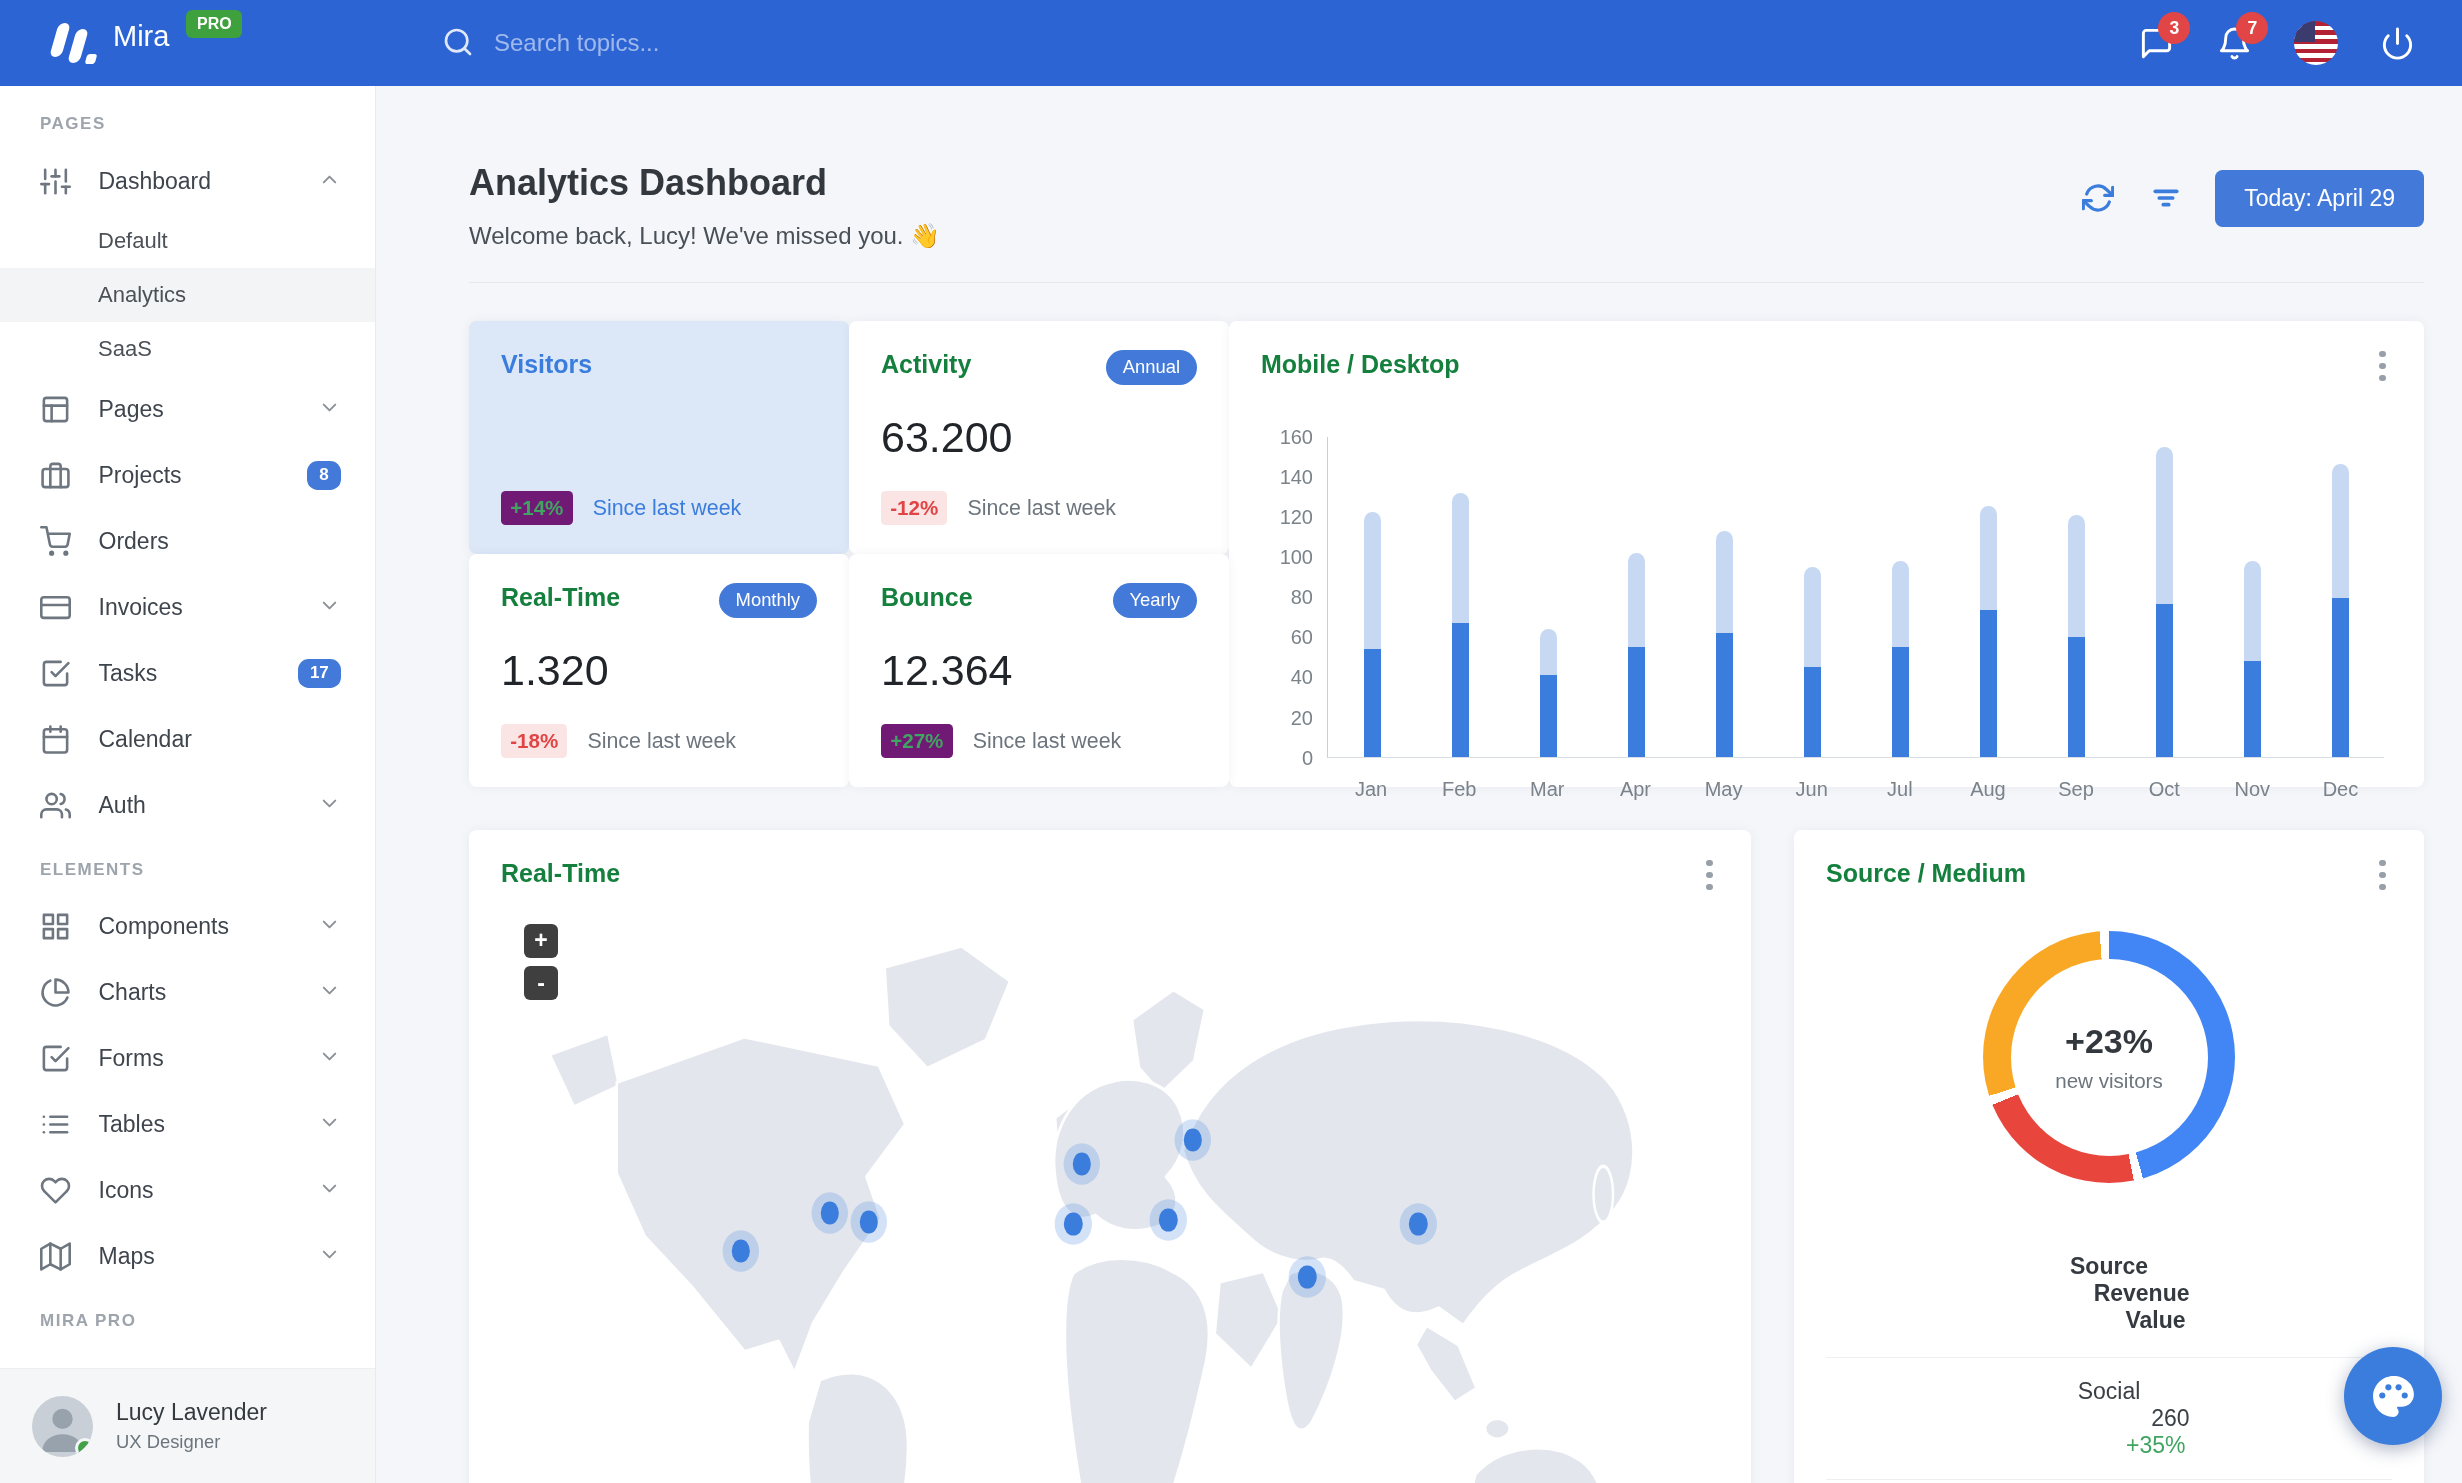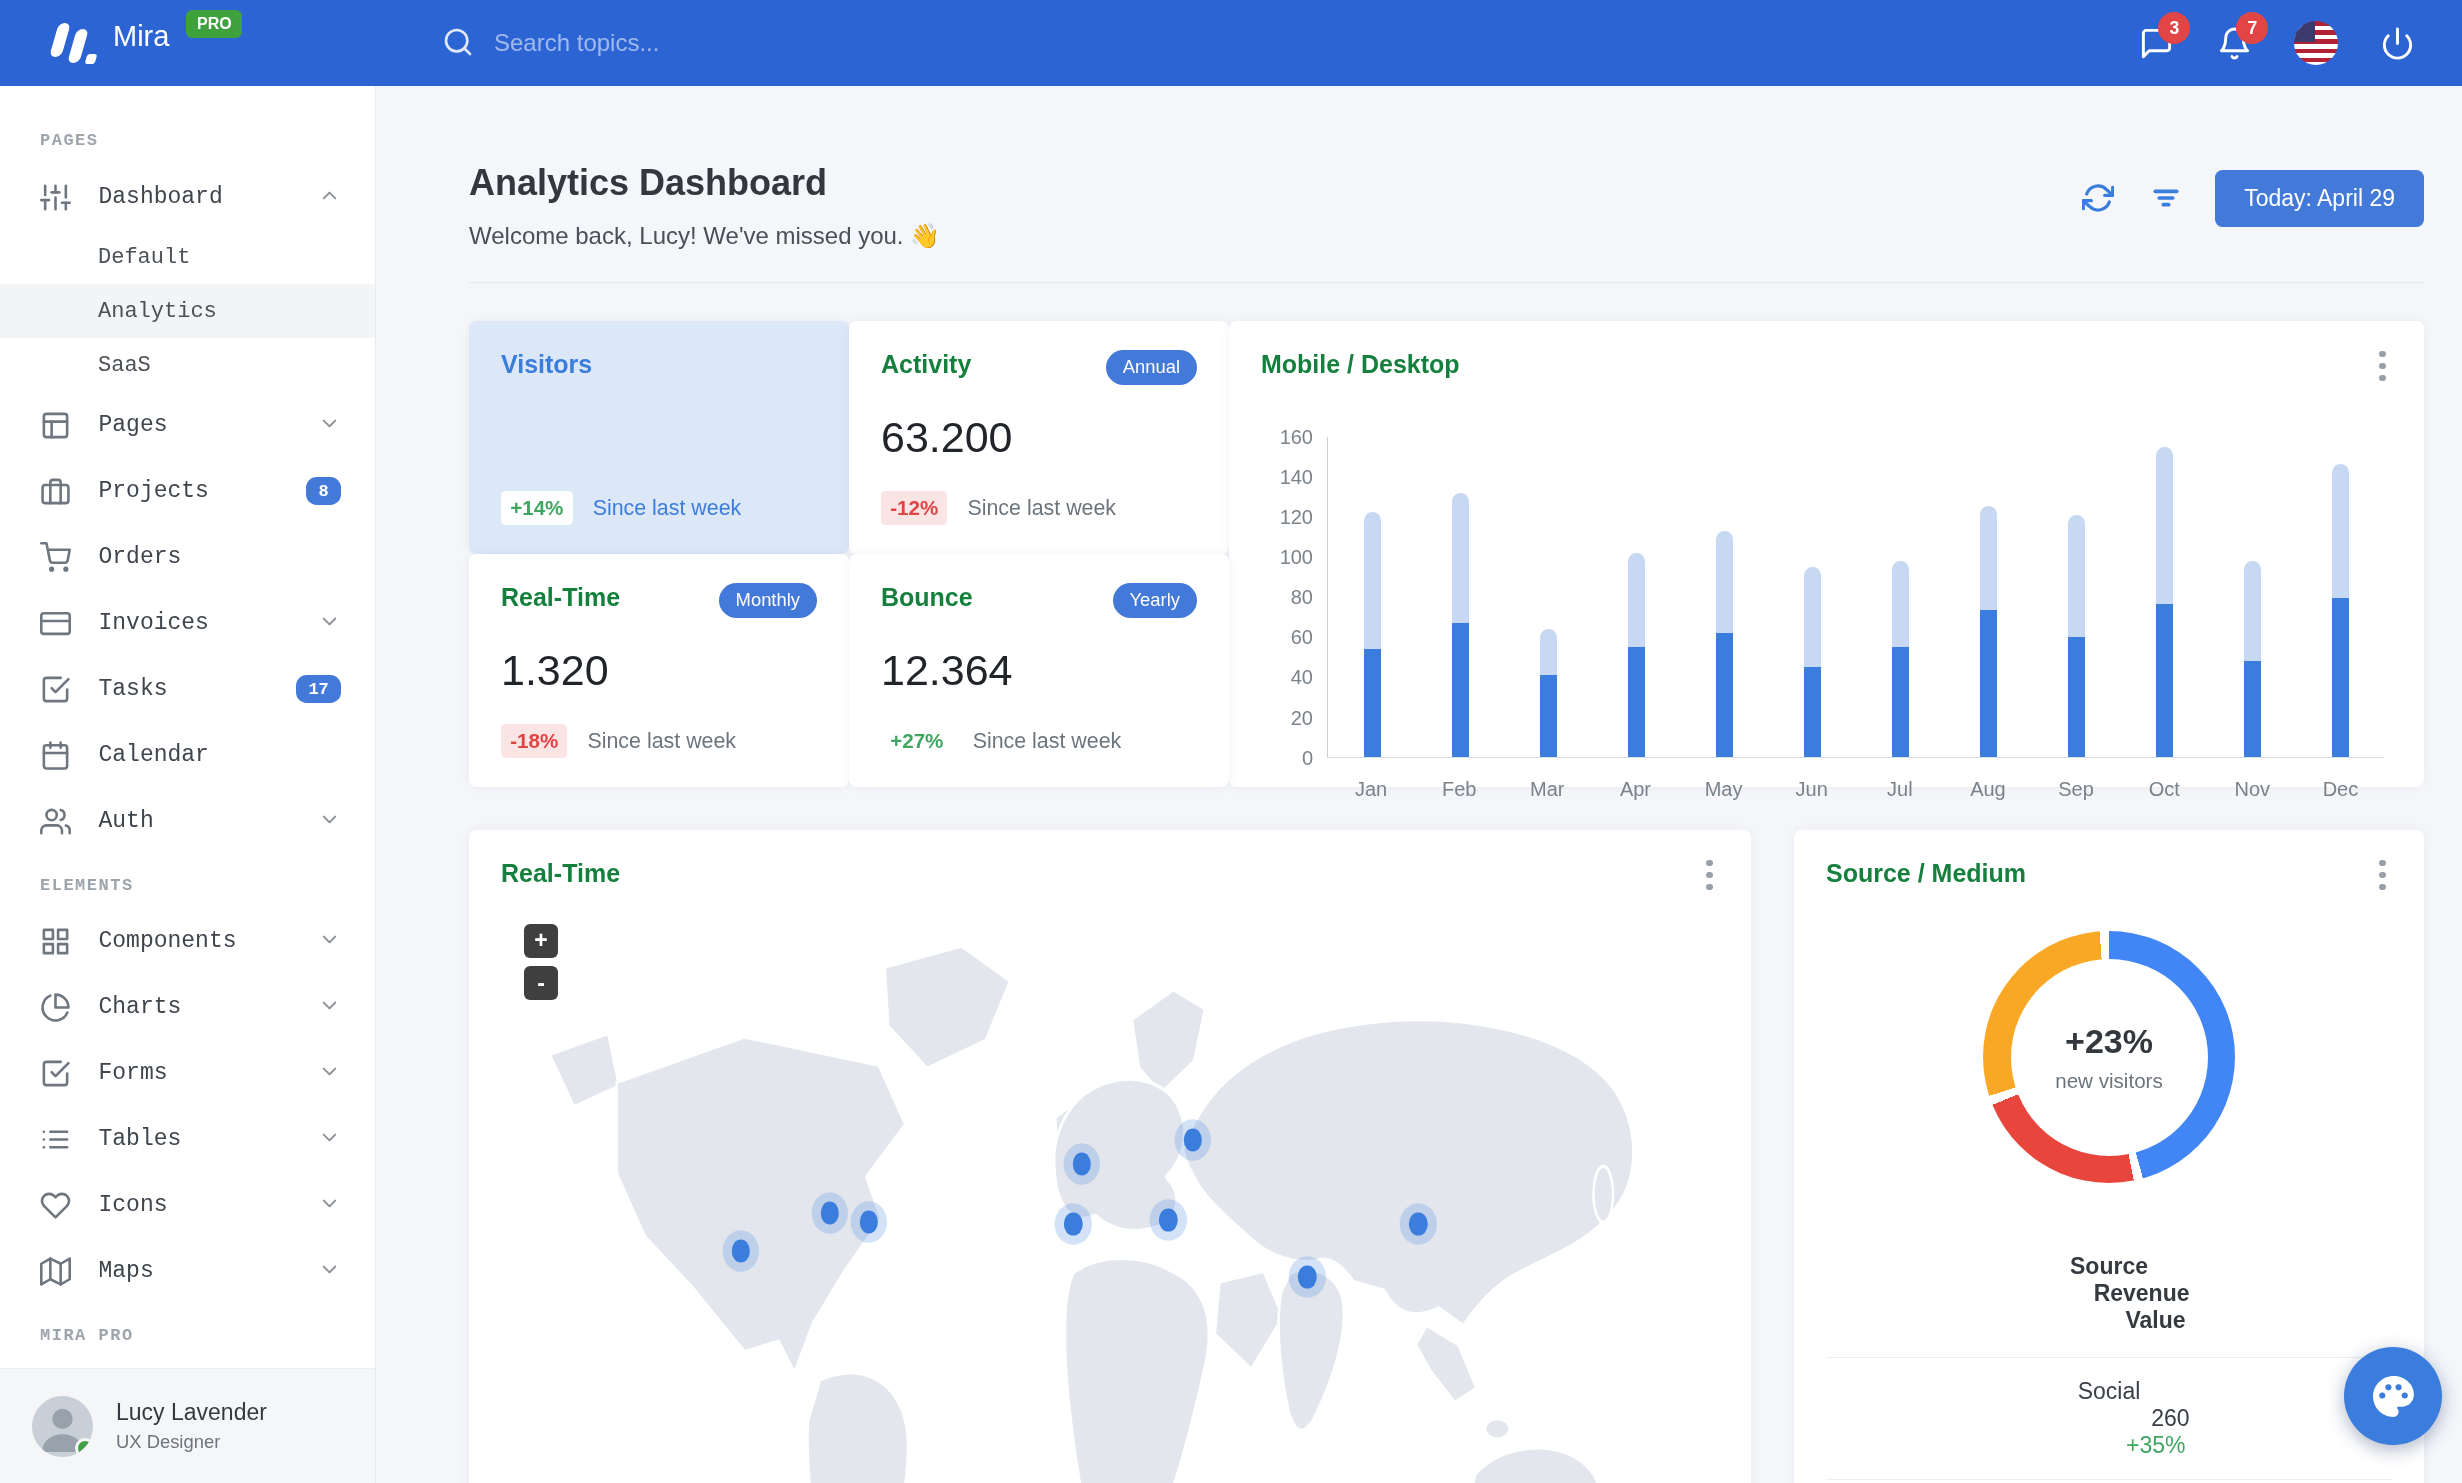--- a/index.html
+++ b/index.html
@@ -26,21 +26,21 @@
   .nav-icon-wrap svg { width:35px; height:35px; stroke:#fff; }
   .count-badge { position:absolute; top:-12.2px; right:-15.3px; min-width:32px; height:32px; border-radius:50%;
                  background:#E14545; color:#fff; font-size:17.6px; font-weight:700; display:flex; align-items:center; justify-content:center; }
   .flag { width:44px; height:44px; border-radius:50%; overflow:hidden; position:relative;
           background:repeating-linear-gradient(#B22234 0 4.6px,#ffffff 4.6px 9.2px); }
   .flag::after { content:""; position:absolute; left:0; top:0; width:20.6px; height:21.4px; background:#3C3B6E; }
 
   
   .sidebar { position:fixed; left:0; top:86px; bottom:0; width:376px; background:#fff;
              border-right:1.5px solid #E8EAED; z-index:40; display:flex; flex-direction:column; }
-  .side-scroll { flex:1; overflow:hidden; padding-top:24px;font-family:Liberation Mono, monospace; }
+  .side-scroll { flex:1; overflow:hidden; padding-top:7px; }
   .side-section-label { font-size:17px; font-weight:700; color:#9DA4AC; letter-spacing:1.5px; padding:21.4px 0 13.8px 40px; }
   .side-item { display:flex; align-items:center; height:66px; padding:0 34px 0 40px; cursor:pointer; }
   .side-item svg { width:31px; height:31px; stroke:#6E7680; flex:none; }
   .side-item .lbl { font-size:23px; color:#3F454D; margin-left:27.5px; flex:1; }
   .side-item .chev svg { width:23px; height:23px; stroke:#8A9096; }
   .pill-badge { background:#4379D8; color:#fff; font-size:17px; font-weight:600; padding:4.6px 12.2px; border-radius:10.7px; }
   .side-sub { display:flex; align-items:center; height:54px; padding-left:98px; font-size:22px; color:#4B5157; cursor:pointer; }
   .side-sub.active { background:#F3F4F6; }
   .side-footer { height:115px; background:#F5F6F7; border-top:1.5px solid #ECEEF0; display:flex; align-items:center; padding:0 32px; gap:23px; }
   .avatar { position:relative; width:61px; height:61px; border-radius:50%; background:#C8CFD6; overflow:hidden; flex:none; }
@@ -68,21 +68,21 @@
   .kebab { position:absolute; top:26px; right:26px; width:31px; height:37px; display:flex; flex-direction:column;
            align-items:center; justify-content:center; gap:6.1px; cursor:pointer; }
   .kebab i { width:6.1px; height:6.1px; border-radius:50%; background:#97A0A8; }
 
   .stat-card { display:flex; flex-direction:column; justify-content:space-between; }
   .stat-head { display:flex; align-items:flex-start; justify-content:space-between; }
   .stat-pill { background:#4379D8; color:#fff; font-size:18.4px; padding:6.1px 17px; border-radius:764px; }
   .stat-value { font-size:43px; color:#212529; }
   .stat-foot { display:flex; align-items:center; gap:20px; font-size:21.4px; color:#6C757D; }
   .delta { font-size:20.6px; font-weight:700; padding:5.4px 9.2px; border-radius:4.6px; }
-  .delta.up { color:#3FA560; background:#ffffff; }
+  .delta.up { color:#3FA560; background:#701a75; }
   .delta.down { color:#E04444; background:#FBE4E4; }
   .stat-card.highlight { background:#DCE7F8; }
   .stat-card.highlight .card-title, .stat-card.highlight .stat-value, .stat-card.highlight .stat-foot { color:#3B7DDD; }
 
   
   .chart-card { grid-row:span 2; display:flex; flex-direction:column; }
   .chart-area { flex:1; margin-top:58px; position:relative; margin-left:66px; margin-right:7.6px; }
   .plot { position:relative; height:321px; border-left:1.5px solid #C9CFD6; border-bottom:1.5px solid #D9DEE4;
           display:flex; align-items:flex-end; }
   .ylab { position:absolute; left:-67px; width:52px; text-align:right; font-size:20px; color:#7A828A; height:23px; line-height:23px; }

